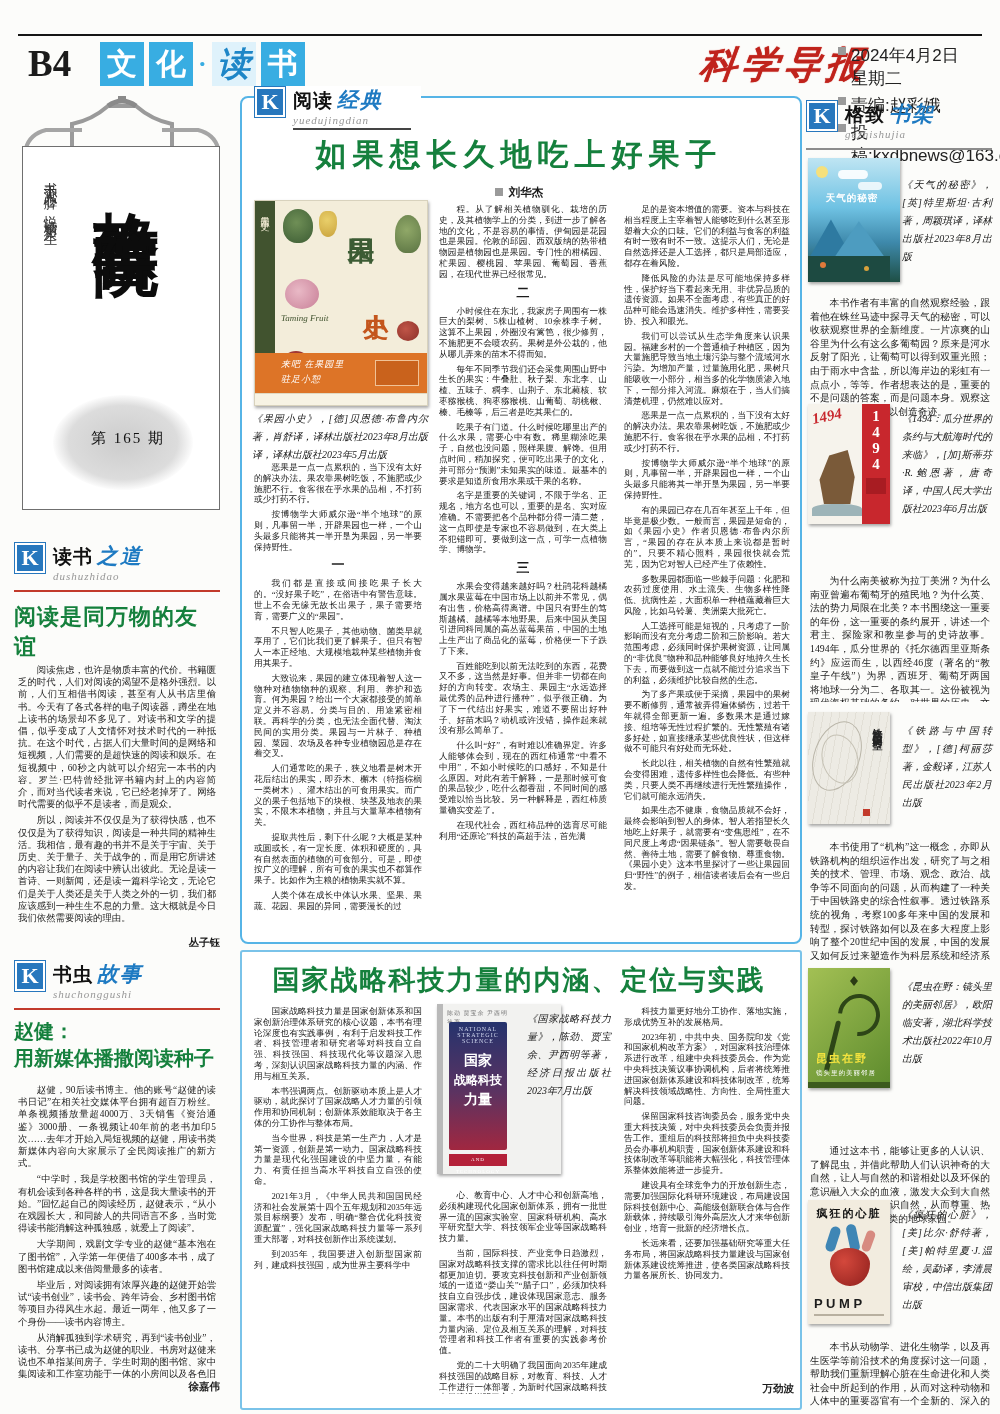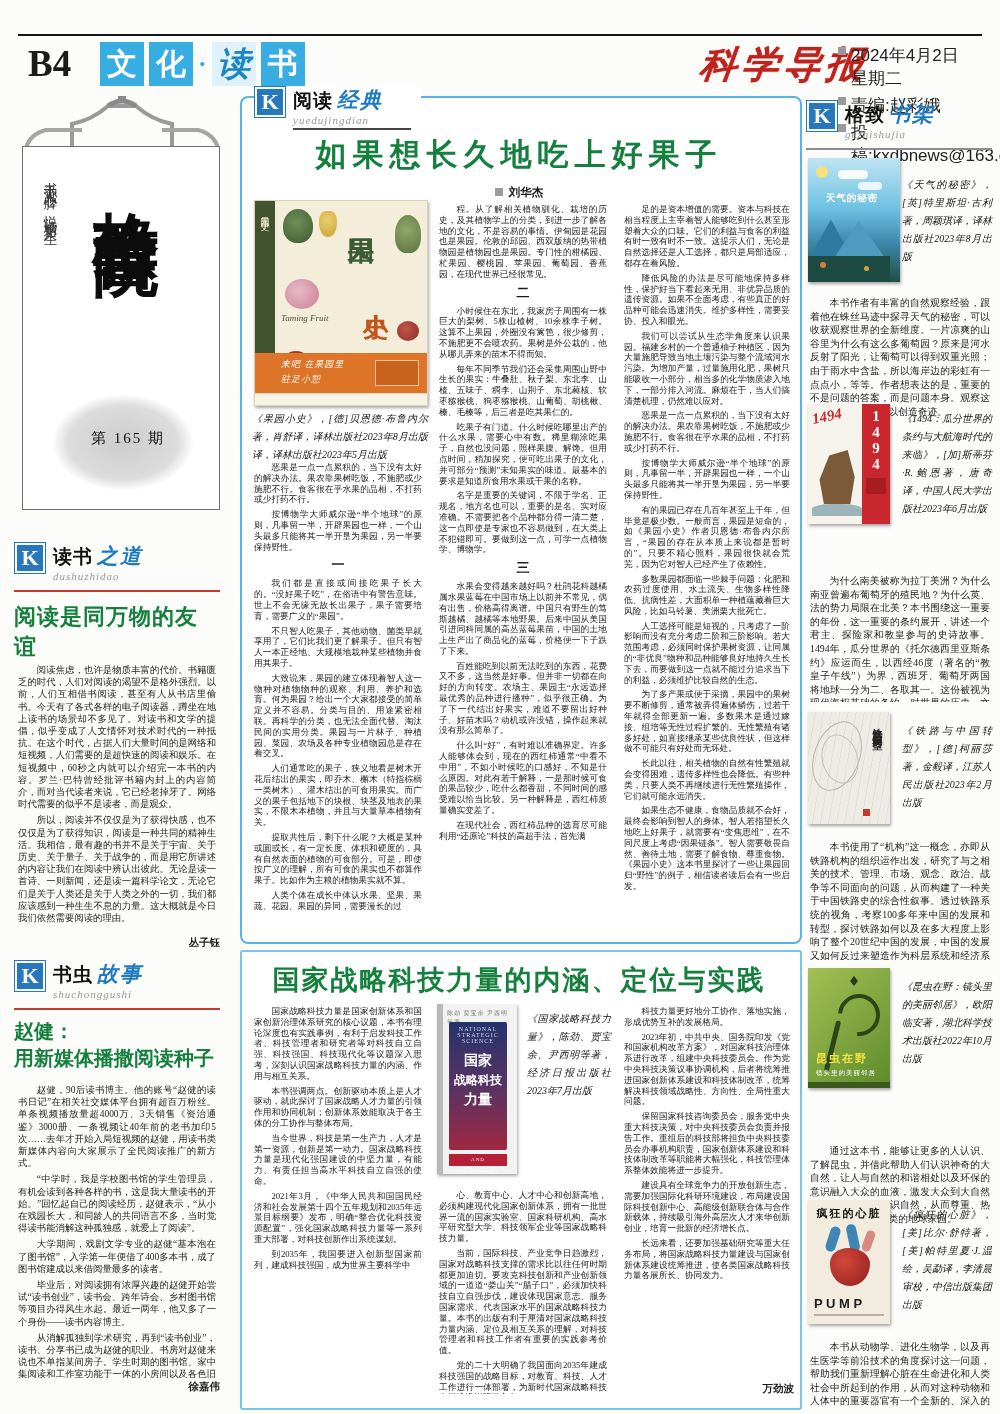--- a/index.html
+++ b/index.html
@@ -218,21 +218,21 @@
   <div class="abs colblock b9" style="left:250px;top:1002px;width:176px;height:392px;">
     <div>
         <p class="para">国家战略科技力量是国家创新体系和国家创新治理体系研究的核心议题，本书有理论深度也有实践事例，有利于启发科技工作者、科技管理者和研究者等对科技自立自强、科技强国、科技现代化等议题深入思考，深刻认识国家战略科技力量的内涵、作用与相互关系。</p>
         <p class="para">本书强调两点。创新驱动本质上是人才驱动，就此探讨了国家战略人才力量的引领作用和协同机制；创新体系效能取决于各主体的分工协作与整体布局。</p>
         <p class="para">当今世界，科技是第一生产力，人才是第一资源，创新是第一动力。国家战略科技力量是现代化强国建设的中坚力量，有能力、有责任担当高水平科技自立自强的使命。</p>
         <p class="para">2021年3月，《中华人民共和国国民经济和社会发展第十四个五年规划和2035年远景目标纲要》发布，明确“整合优化科技资源配置”，强化国家战略科技力量等一系列重大部署，对科技创新作出系统谋划。</p>
         <p class="para">到2035年，我国要进入创新型国家前列，建成科技强国，成为世界主要科学中</p>
       </div>
   </div>
 
-  <div class="cover" style="left:437px;top:1004px;width:80px;height:170px;background:linear-gradient(90deg,#b9b9b9 0 6px,#f2f2f0 6px);">
+  <div class="cover" style="left:437px;top:1004px;width:80px;height:170px;background:linear-gradient(90deg,#b9b9b9 0 6px,#f2f2f0 6px);padding-left:44px;">
     <div class="abs" style="left:10px;top:5px;width:66px;font-size:6px;color:#777;letter-spacing:1px;">陈劲 贾宝余 尹西明 等著</div>
     <div class="abs" style="left:12px;top:18px;width:58px;height:128px;background:linear-gradient(180deg,#25336d 0%,#5c3361 55%,#a12740 100%);border-radius:2px;text-align:center;">
       <div style="font-size:6px;color:#cfd6ee;margin-top:4px;letter-spacing:1px;">NATIONAL</div>
       <div style="font-size:6px;color:#cfd6ee;letter-spacing:1px;">STRATEGIC</div>
       <div style="font-size:6px;color:#cfd6ee;letter-spacing:1px;">SCIENCE</div>
       <div style="font-size:14px;color:#fff;font-weight:900;margin-top:8px;">国家</div>
       <div style="font-size:12px;color:#fff;font-weight:900;margin-top:2px;">战略科技</div>
       <div style="font-size:14px;color:#fff;font-weight:900;margin-top:2px;">力量</div>
     </div>
     <div class="abs" style="left:12px;top:150px;width:58px;height:12px;background:#b32038;color:#fff;font-size:5px;text-align:center;line-height:12px;letter-spacing:1px;">AND TECHNOLOGY FORCES</div>

